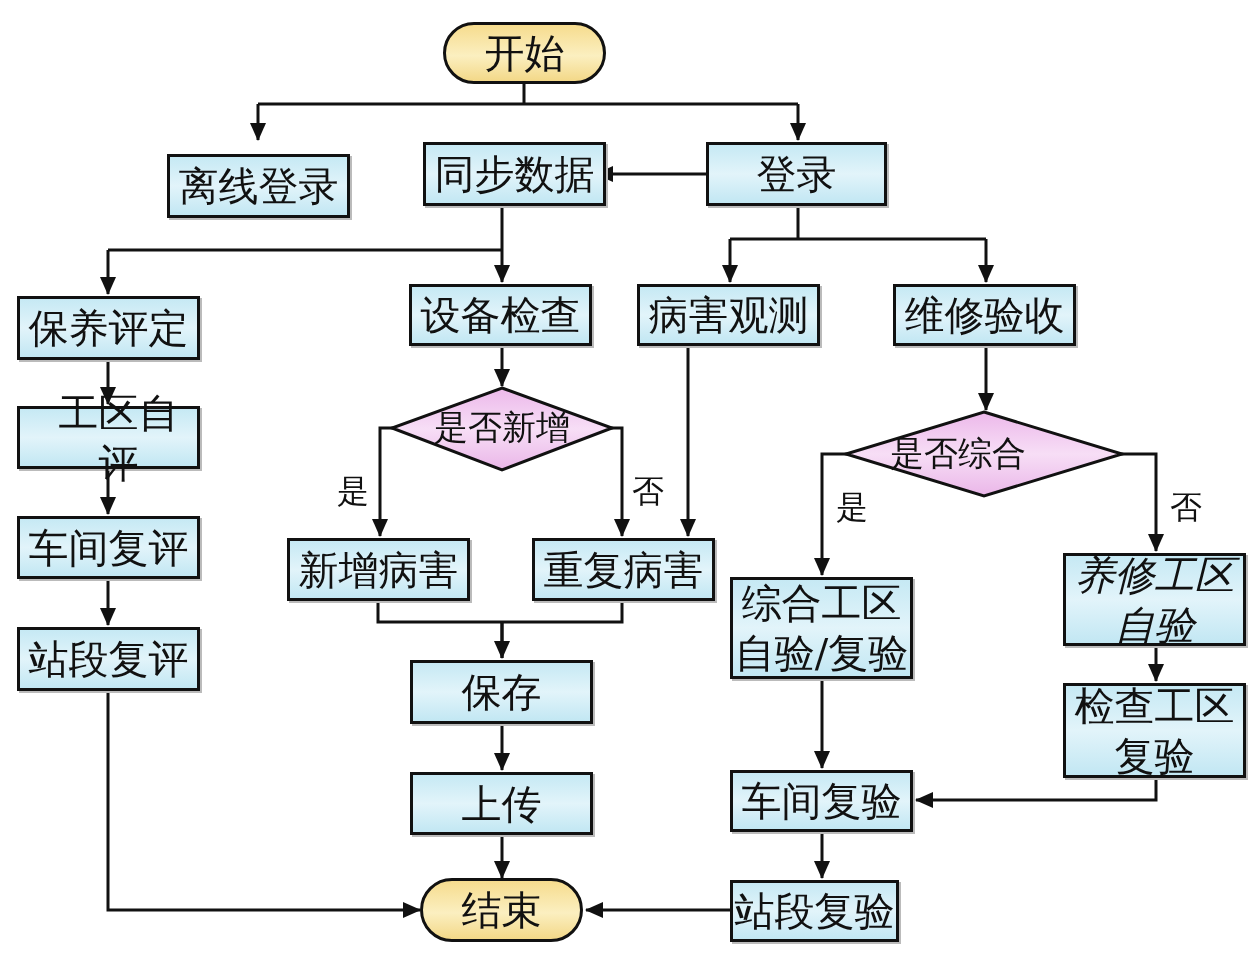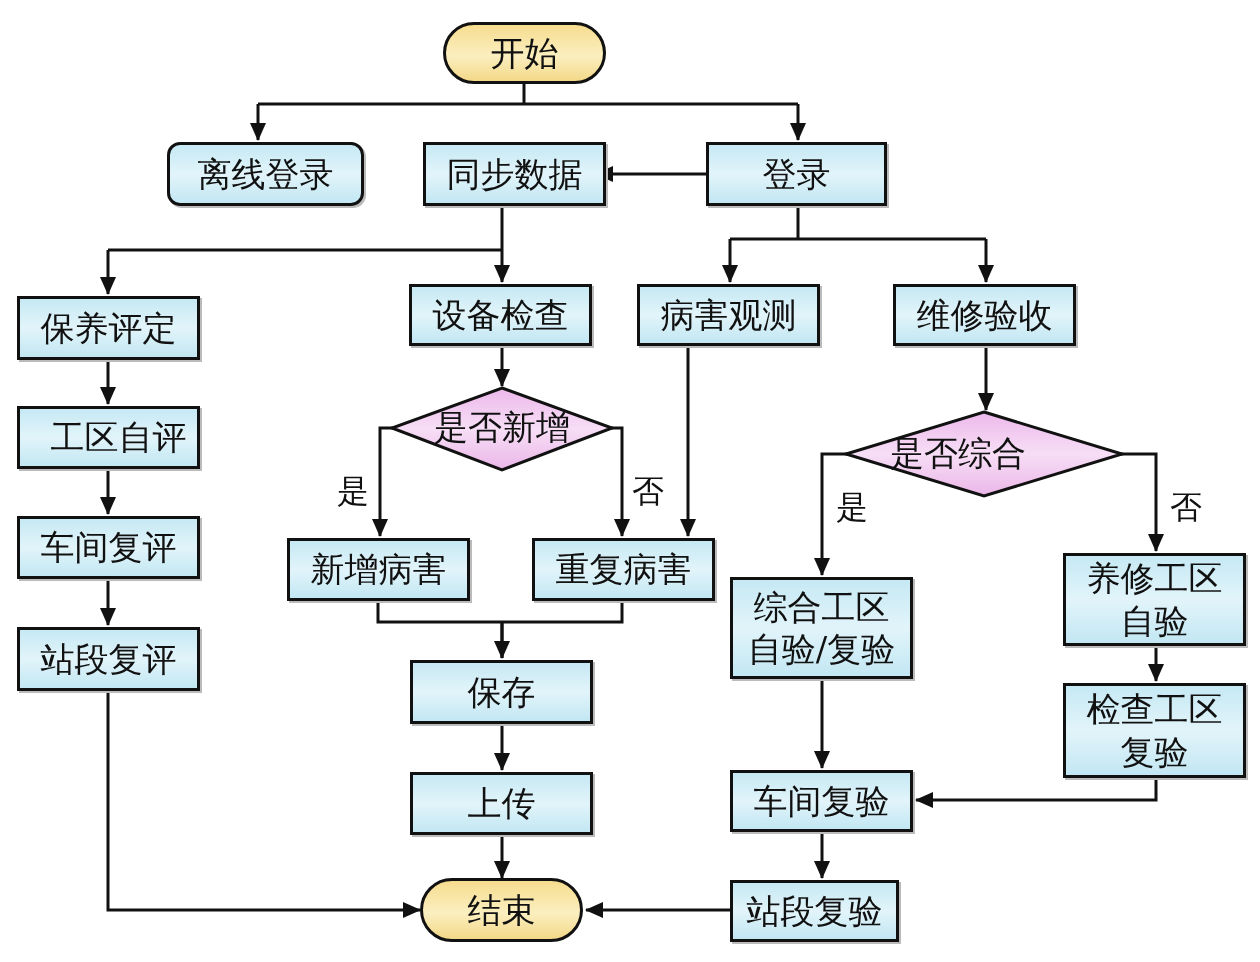--- a/index.html
+++ b/index.html
@@ -1,18 +1,18 @@
 <!DOCTYPE html>
 <html><head>
 <meta charset="utf-8">
 <style>
   html,body{margin:0;padding:0;background:#fff;}
   body{width:1260px;height:962px;position:relative;overflow:hidden;font-family:"DejaVu Serif","Liberation Serif",serif;}
   svg{position:absolute;left:0;top:0;}
-  .node{position:absolute;box-sizing:border-box;border:3px solid #111;display:flex;align-items:center;justify-content:center;text-align:center;font-size:34px;color:#111;line-height:1.25;}
+  .node{position:absolute;box-sizing:border-box;border:3px solid #111;display:flex;align-items:center;justify-content:center;text-align:center;font-size:40px;color:#111;line-height:1.25;}
   .box{background:linear-gradient(#c6e9f4,#e2f4fa 50%,#c2e7f3);box-shadow:2px 2px 0 #bbb;}
   .term{background:linear-gradient(#f6dc8e,#fbefc0 55%,#f3d888);border-radius:34px;}
   .dlabel{position:absolute;font-size:34px;color:#111;display:flex;align-items:center;justify-content:center;}
   .yn{position:absolute;font-size:32px;color:#111;}
 </style>
 </head>
 <body>
 
 <svg width="1260" height="962">
   <defs>
@@ -71,21 +71,21 @@
   <polygon points="984,412 1122,454 984,496 846,454" fill="url(#dg)" stroke="#111" stroke-width="3"></polygon>
 </svg>
 
 <div class="node term" style="left:443px;top:22px;width:163px;height:62px;">
     <span>开始</span>
   </div>
 <div class="node term" style="left:420px;top:878px;width:163px;height:64px;">
     <span>结束</span>
   </div>
 
-<div class="node box" style="left:167px;top:142px;width:197px;height:64px;border-radius:13px;">
+<div class="node box" style="left:167px;top:154px;width:183px;height:64px;">
     <span>离线登录</span>
   </div>
 <div class="node box" style="left:411px;top:142px;width:183px;height:64px;margin-left:12px;">
     <span>同步数据</span>
   </div>
 <div class="node box" style="left:706px;top:142px;width:181px;height:64px;">
     <span>登录</span>
   </div>
 
 <div class="node box" style="left:17px;top:296px;width:183px;height:64px;">
@@ -130,21 +130,21 @@
   </div>
 <div class="dlabel" style="left:820px;top:432px;width:276px;height:44px;">
     <span>是否综合</span>
   </div>
 <div class="yn" style="left:836px;top:486px;">是</div>
 <div class="yn" style="left:1170px;top:486px;">否</div>
 <div class="node box" style="left:730px;top:577px;width:183px;height:102px;flex-direction:column;">
   <span>综合工区</span>
   <span>自验/复验</span>
 </div>
-<div class="node box" style="left:1063px;top:553px;width:183px;height:93px;flex-direction:column;">
+<div class="node box" style="left:1063px;top:553px;width:183px;height:93px;flex-direction:column;font-style:italic;">
   <span>养修工区</span>
   <span>自验</span>
 </div>
 <div class="node box" style="left:1063px;top:683px;width:183px;height:95px;flex-direction:column;">
   <span>检查工区</span>
   <span>复验</span>
 </div>
 <div class="node box" style="left:730px;top:770px;width:183px;height:62px;">
     <span>车间复验</span>
   </div>

